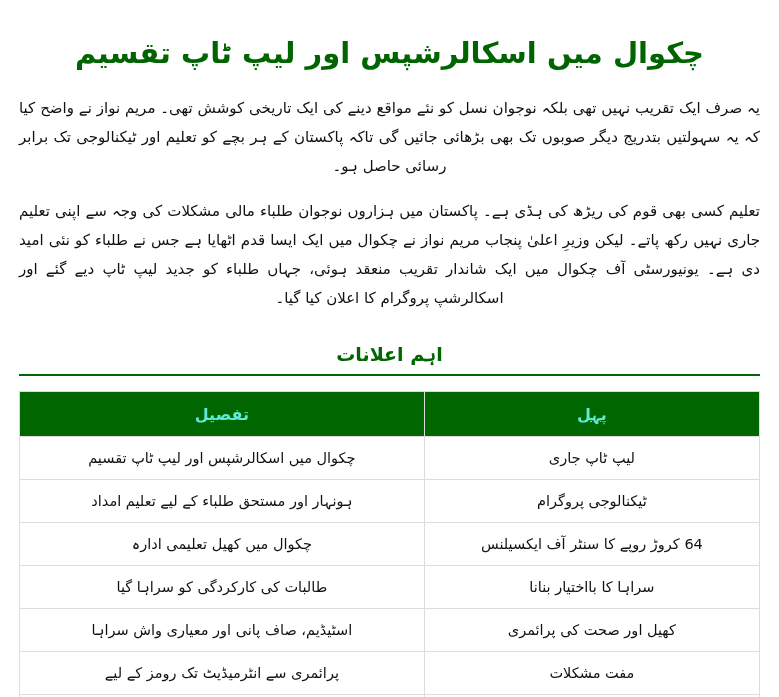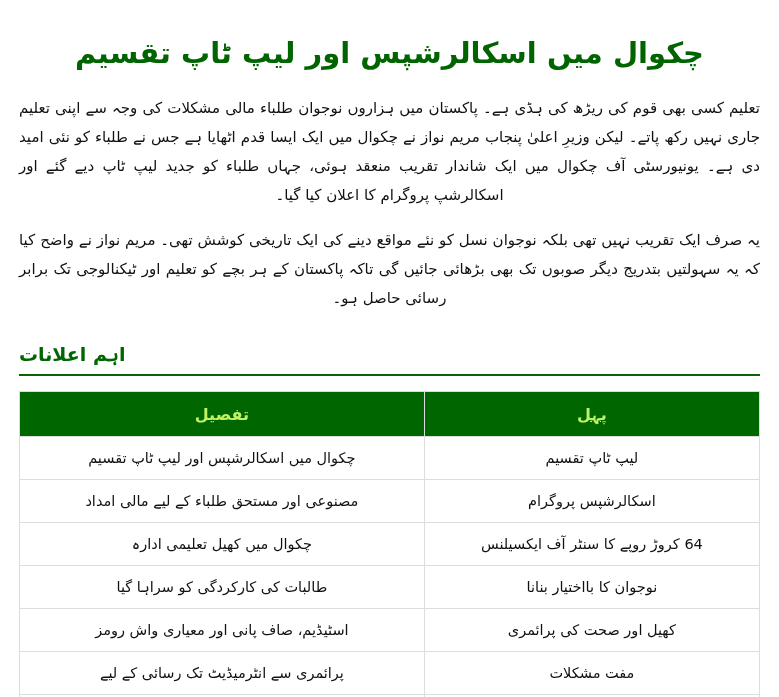--- a/index.html
+++ b/index.html
@@ -30,33 +30,33 @@
     font-size: 15px;
     line-height: 29px;
     text-align: justify;
     text-align-last: center;
     margin-bottom: 16px;
   }
   .section-heading {
     color: #006600;
     font-size: 19px;
     font-weight: bold;
-    text-align: left;
+    text-align: center;
     padding: 14px 0 9px 0;
     border-bottom: 2px solid #056608;
     margin-bottom: 15px;
   }
   table.announcements {
     width: 100%;
     border-collapse: collapse;
     table-layout: fixed;
   }
   table.announcements th {
     background: #006600;
-    color: #bef264;
+    color: #5eead4;
     font-size: 16px;
     font-weight: bold;
     text-align: center;
     height: 45px;
     border: 1px solid #dddddd;
     padding: 4px;
   }
   table.announcements td {
     font-size: 14.5px;
     color: #111111;
@@ -69,57 +69,57 @@
   th.col-initiative { width: 45.3%; text-decoration: underline; }
   th.col-detail     { width: 54.7%; }
 </style>
 </head>
 <body>
 
 <div class="page">
 
   <h1 class="title">چکوال میں اسکالرشپس اور لیپ ٹاپ تقسیم</h1>
 
+  <p class="para">یہ صرف ایک تقریب نہیں تھی بلکہ نوجوان نسل کو نئے مواقع دینے کی ایک تاریخی کوشش تھی۔ مریم نواز نے واضح کیا کہ یہ سہولتیں بتدریج دیگر صوبوں تک بھی بڑھائی جائیں گی تاکہ پاکستان کے ہر بچے کو تعلیم اور ٹیکنالوجی تک برابر رسائی حاصل ہو۔</p>
+
   <p class="para">تعلیم کسی بھی قوم کی ریڑھ کی ہڈی ہے۔ پاکستان میں ہزاروں نوجوان طلباء مالی مشکلات کی وجہ سے اپنی تعلیم جاری نہیں رکھ پاتے۔ لیکن وزیرِ اعلیٰ پنجاب مریم نواز نے چکوال میں ایک ایسا قدم اٹھایا ہے جس نے طلباء کو نئی امید دی ہے۔ یونیورسٹی آف چکوال میں ایک شاندار تقریب منعقد ہوئی، جہاں طلباء کو جدید لیپ ٹاپ دیے گئے اور اسکالرشپ پروگرام کا اعلان کیا گیا۔</p>
-
-  <p class="para">یہ صرف ایک تقریب نہیں تھی بلکہ نوجوان نسل کو نئے مواقع دینے کی ایک تاریخی کوشش تھی۔ مریم نواز نے واضح کیا کہ یہ سہولتیں بتدریج دیگر صوبوں تک بھی بڑھائی جائیں گی تاکہ پاکستان کے ہر بچے کو تعلیم اور ٹیکنالوجی تک برابر رسائی حاصل ہو۔</p>
 
   <h2 class="section-heading">اہم اعلانات</h2>
 
   <table class="announcements">
     <thead>
       <tr>
         <th class="col-initiative">پہل</th>
         <th class="col-detail">تفصیل</th>
       </tr>
     </thead>
     <tbody>
       <tr>
-        <td>لیپ ٹاپ تقسیم</td>
+        <td>لیپ ٹاپ جاری</td>
         <td>چکوال میں اسکالرشپس اور لیپ ٹاپ تقسیم</td>
       </tr>
       <tr>
-        <td>اسکالرشپس پروگرام</td>
-        <td>مصنوعی اور مستحق طلباء کے لیے مالی امداد</td>
+        <td>ٹیکنالوجی پروگرام</td>
+        <td>ہونہار اور مستحق طلباء کے لیے تعلیم امداد</td>
       </tr>
       <tr>
         <td>64 کروڑ روپے کا سنٹر آف ایکسیلنس</td>
         <td>چکوال میں کھیل تعلیمی ادارہ</td>
       </tr>
       <tr>
-        <td>نوجوان کا بااختیار بنانا</td>
+        <td>سراہا کا بااختیار بنانا</td>
         <td>طالبات کی کارکردگی کو سراہا گیا</td>
       </tr>
       <tr>
         <td>کھیل اور صحت کی پرائمری</td>
-        <td>اسٹیڈیم، صاف پانی اور معیاری واش رومز</td>
+        <td>اسٹیڈیم، صاف پانی اور معیاری واش سراہا</td>
       </tr>
       <tr>
         <td>مفت مشکلات</td>
-        <td>پرائمری سے انٹرمیڈیٹ تک رسائی کے لیے</td>
+        <td>پرائمری سے انٹرمیڈیٹ تک رومز کے لیے</td>
       </tr>
       <tr>
         <td>اے آئی نصاب</td>
         <td>مصنوعی ذہانت کی تعلیم کا آغاز</td>
       </tr>
 
     </tbody>
   </table>
 
 </div>

